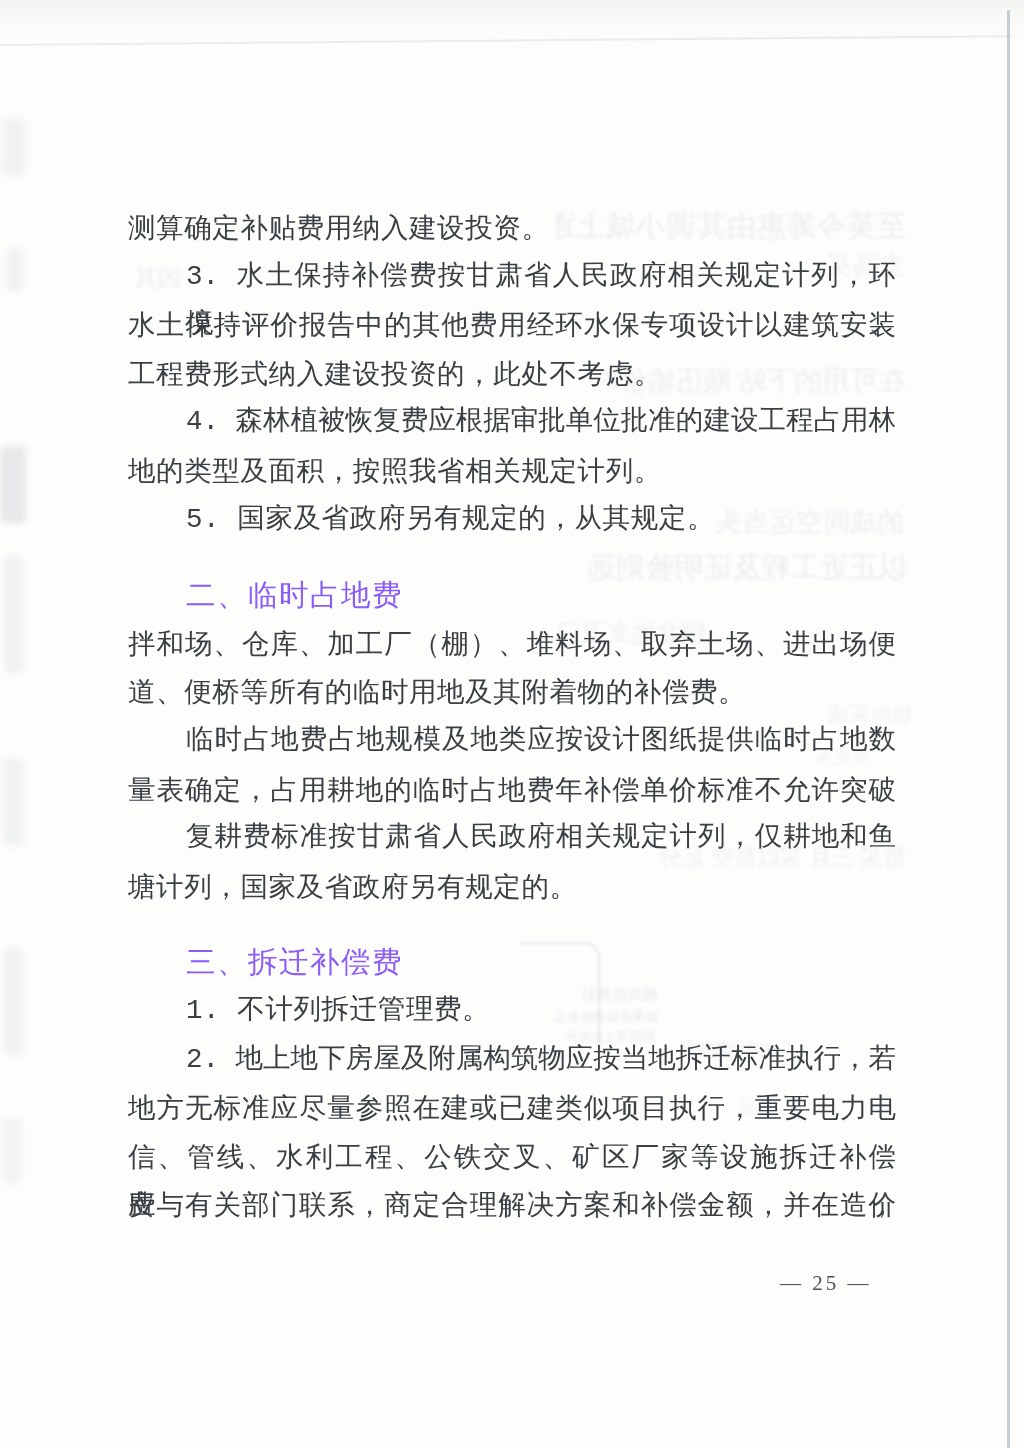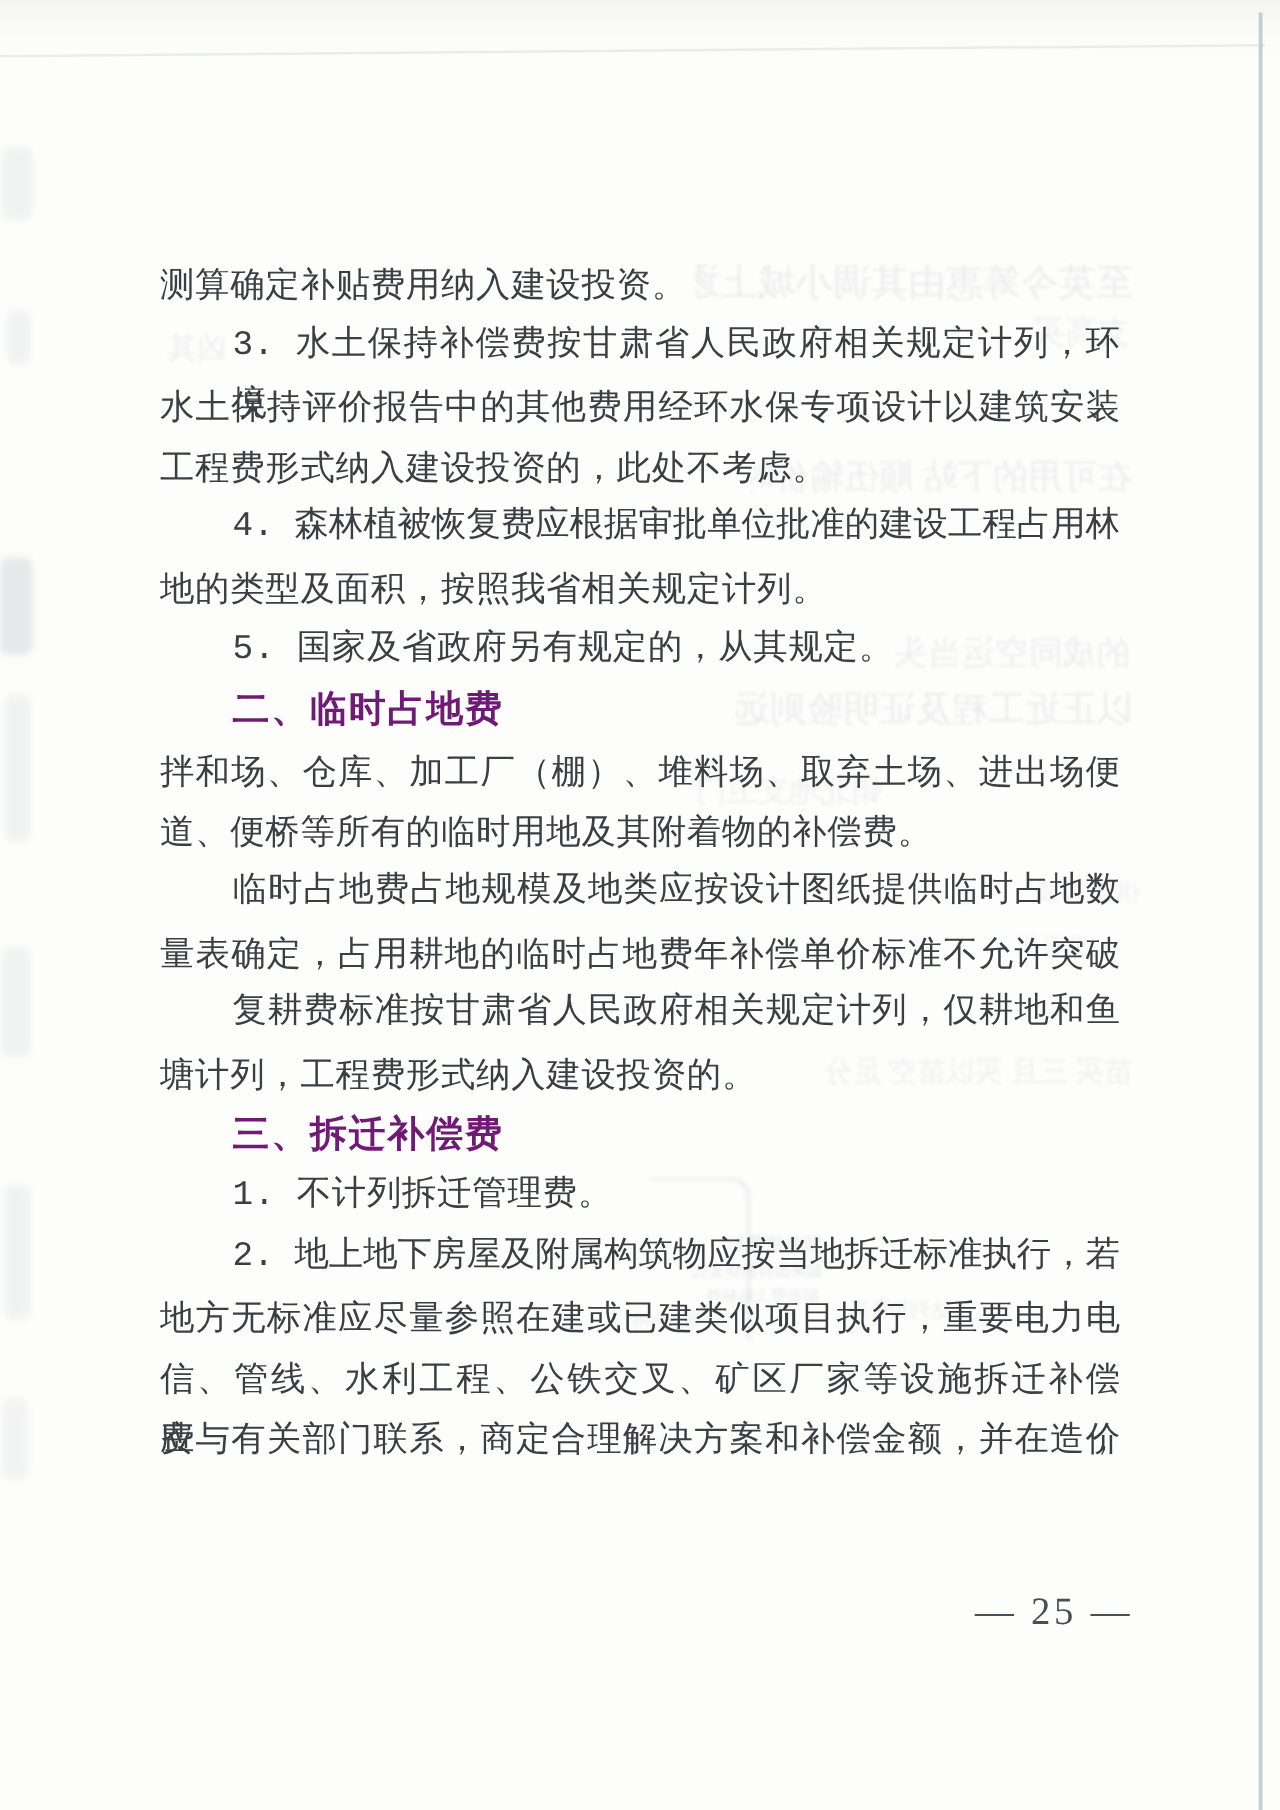--- a/index.html
+++ b/index.html
@@ -33,25 +33,25 @@
     height:48.6px;line-height:48.6px;font-size:27.5px;
     letter-spacing:.6px;white-space:nowrap;
   }
   .line.justify{
     white-space:normal;letter-spacing:normal;
     text-align:justify;text-align-last:justify;
   }
   .line.indent{padding-left:58px;font-family:Liberation Mono, monospace;}
   .line.heading{
     font-family:"Liberation Sans","DejaVu Sans",sans-serif;
-    font-weight:700;font-size:29.5px;color:#701a75;letter-spacing:1.5px;
+    font-weight:400;font-size:29.5px;color:#8b5cf6;letter-spacing:1.5px;margin-top:27px;
   }
   .page-number{
     position:absolute;left:780px;top:1271px;width:120px;
-    font-size:31px;color:#4a4e52;letter-spacing:3px;white-space:nowrap;
+    font-size:21px;color:#4a4e52;letter-spacing:3px;white-space:nowrap;
   }
   
   .ghost{
     position:absolute;color:#8d979c;filter:blur(1.4px);
     transform:scaleX(-1);white-space:nowrap;overflow:hidden;
     font-family:"Liberation Serif","DejaVu Serif",serif;
     pointer-events:none;
   }
   .ghost-box{
     position:absolute;border:2px solid #aeb7bb;border-left:none;border-bottom:none;
@@ -106,21 +106,21 @@
       <div class="line">工程费形式纳入建设投资的，此处不考虑。</div>
       <div class="line indent justify">4. 森林植被恢复费应根据审批单位批准的建设工程占用林</div>
       <div class="line">地的类型及面积，按照我省相关规定计列。</div>
       <div class="line indent">5. 国家及省政府另有规定的，从其规定。</div>
       <div class="line heading indent">二、临时占地费</div>
       <div class="line justify">拌和场、仓库、加工厂（棚）、堆料场、取弃土场、进出场便</div>
       <div class="line">道、便桥等所有的临时用地及其附着物的补偿费。</div>
       <div class="line indent justify">临时占地费占地规模及地类应按设计图纸提供临时占地数</div>
       <div class="line justify">量表确定，占用耕地的临时占地费年补偿单价标准不允许突破</div>
       <div class="line indent justify">复耕费标准按甘肃省人民政府相关规定计列，仅耕地和鱼</div>
-      <div class="line">塘计列，工程费形式纳入建设投资的。</div>
+      <div class="line">塘计列，国家及省政府另有规定的。</div>
       <div class="line heading indent">三、拆迁补偿费</div>
       <div class="line indent">1. 不计列拆迁管理费。</div>
       <div class="line indent justify">2. 地上地下房屋及附属构筑物应按当地拆迁标准执行，若</div>
       <div class="line justify">地方无标准应尽量参照在建或已建类似项目执行，重要电力电</div>
       <div class="line justify">信、管线、水利工程、公铁交叉、矿区厂家等设施拆迁补偿费，</div>
       <div class="line justify">应与有关部门联系，商定合理解决方案和补偿金额，并在造价</div>
     </div>
 
   <div class="page-number">— 25 —</div>
 

